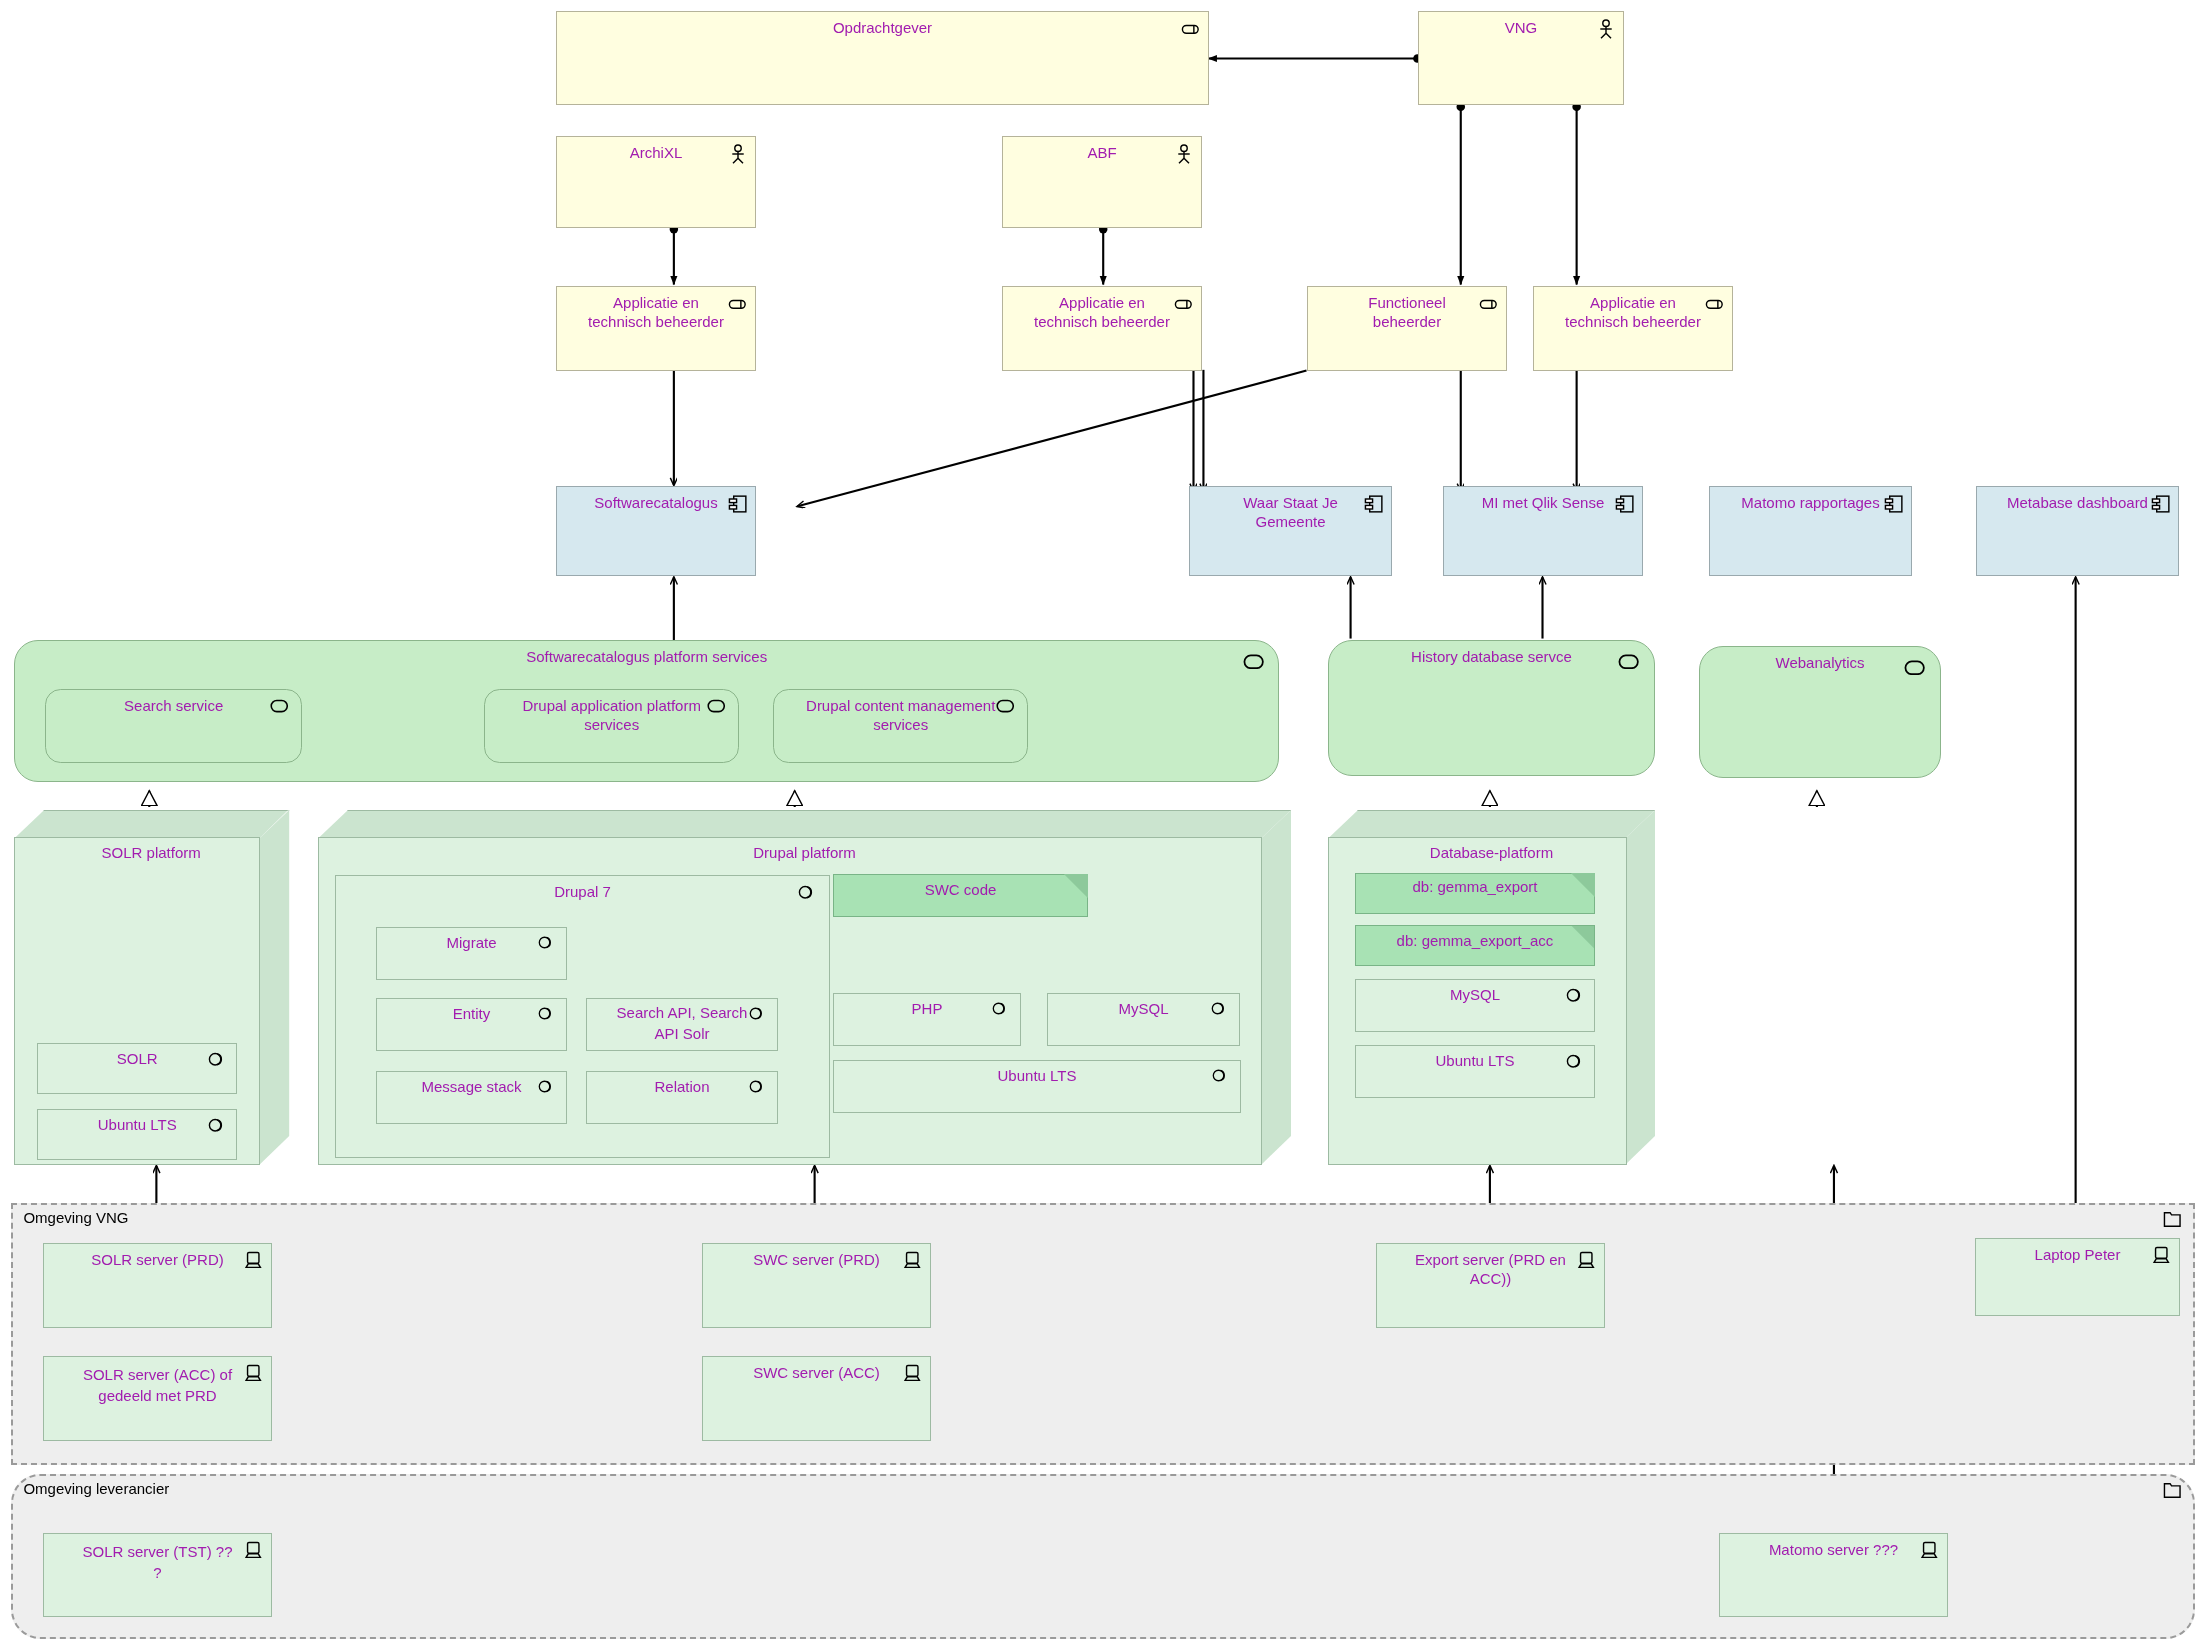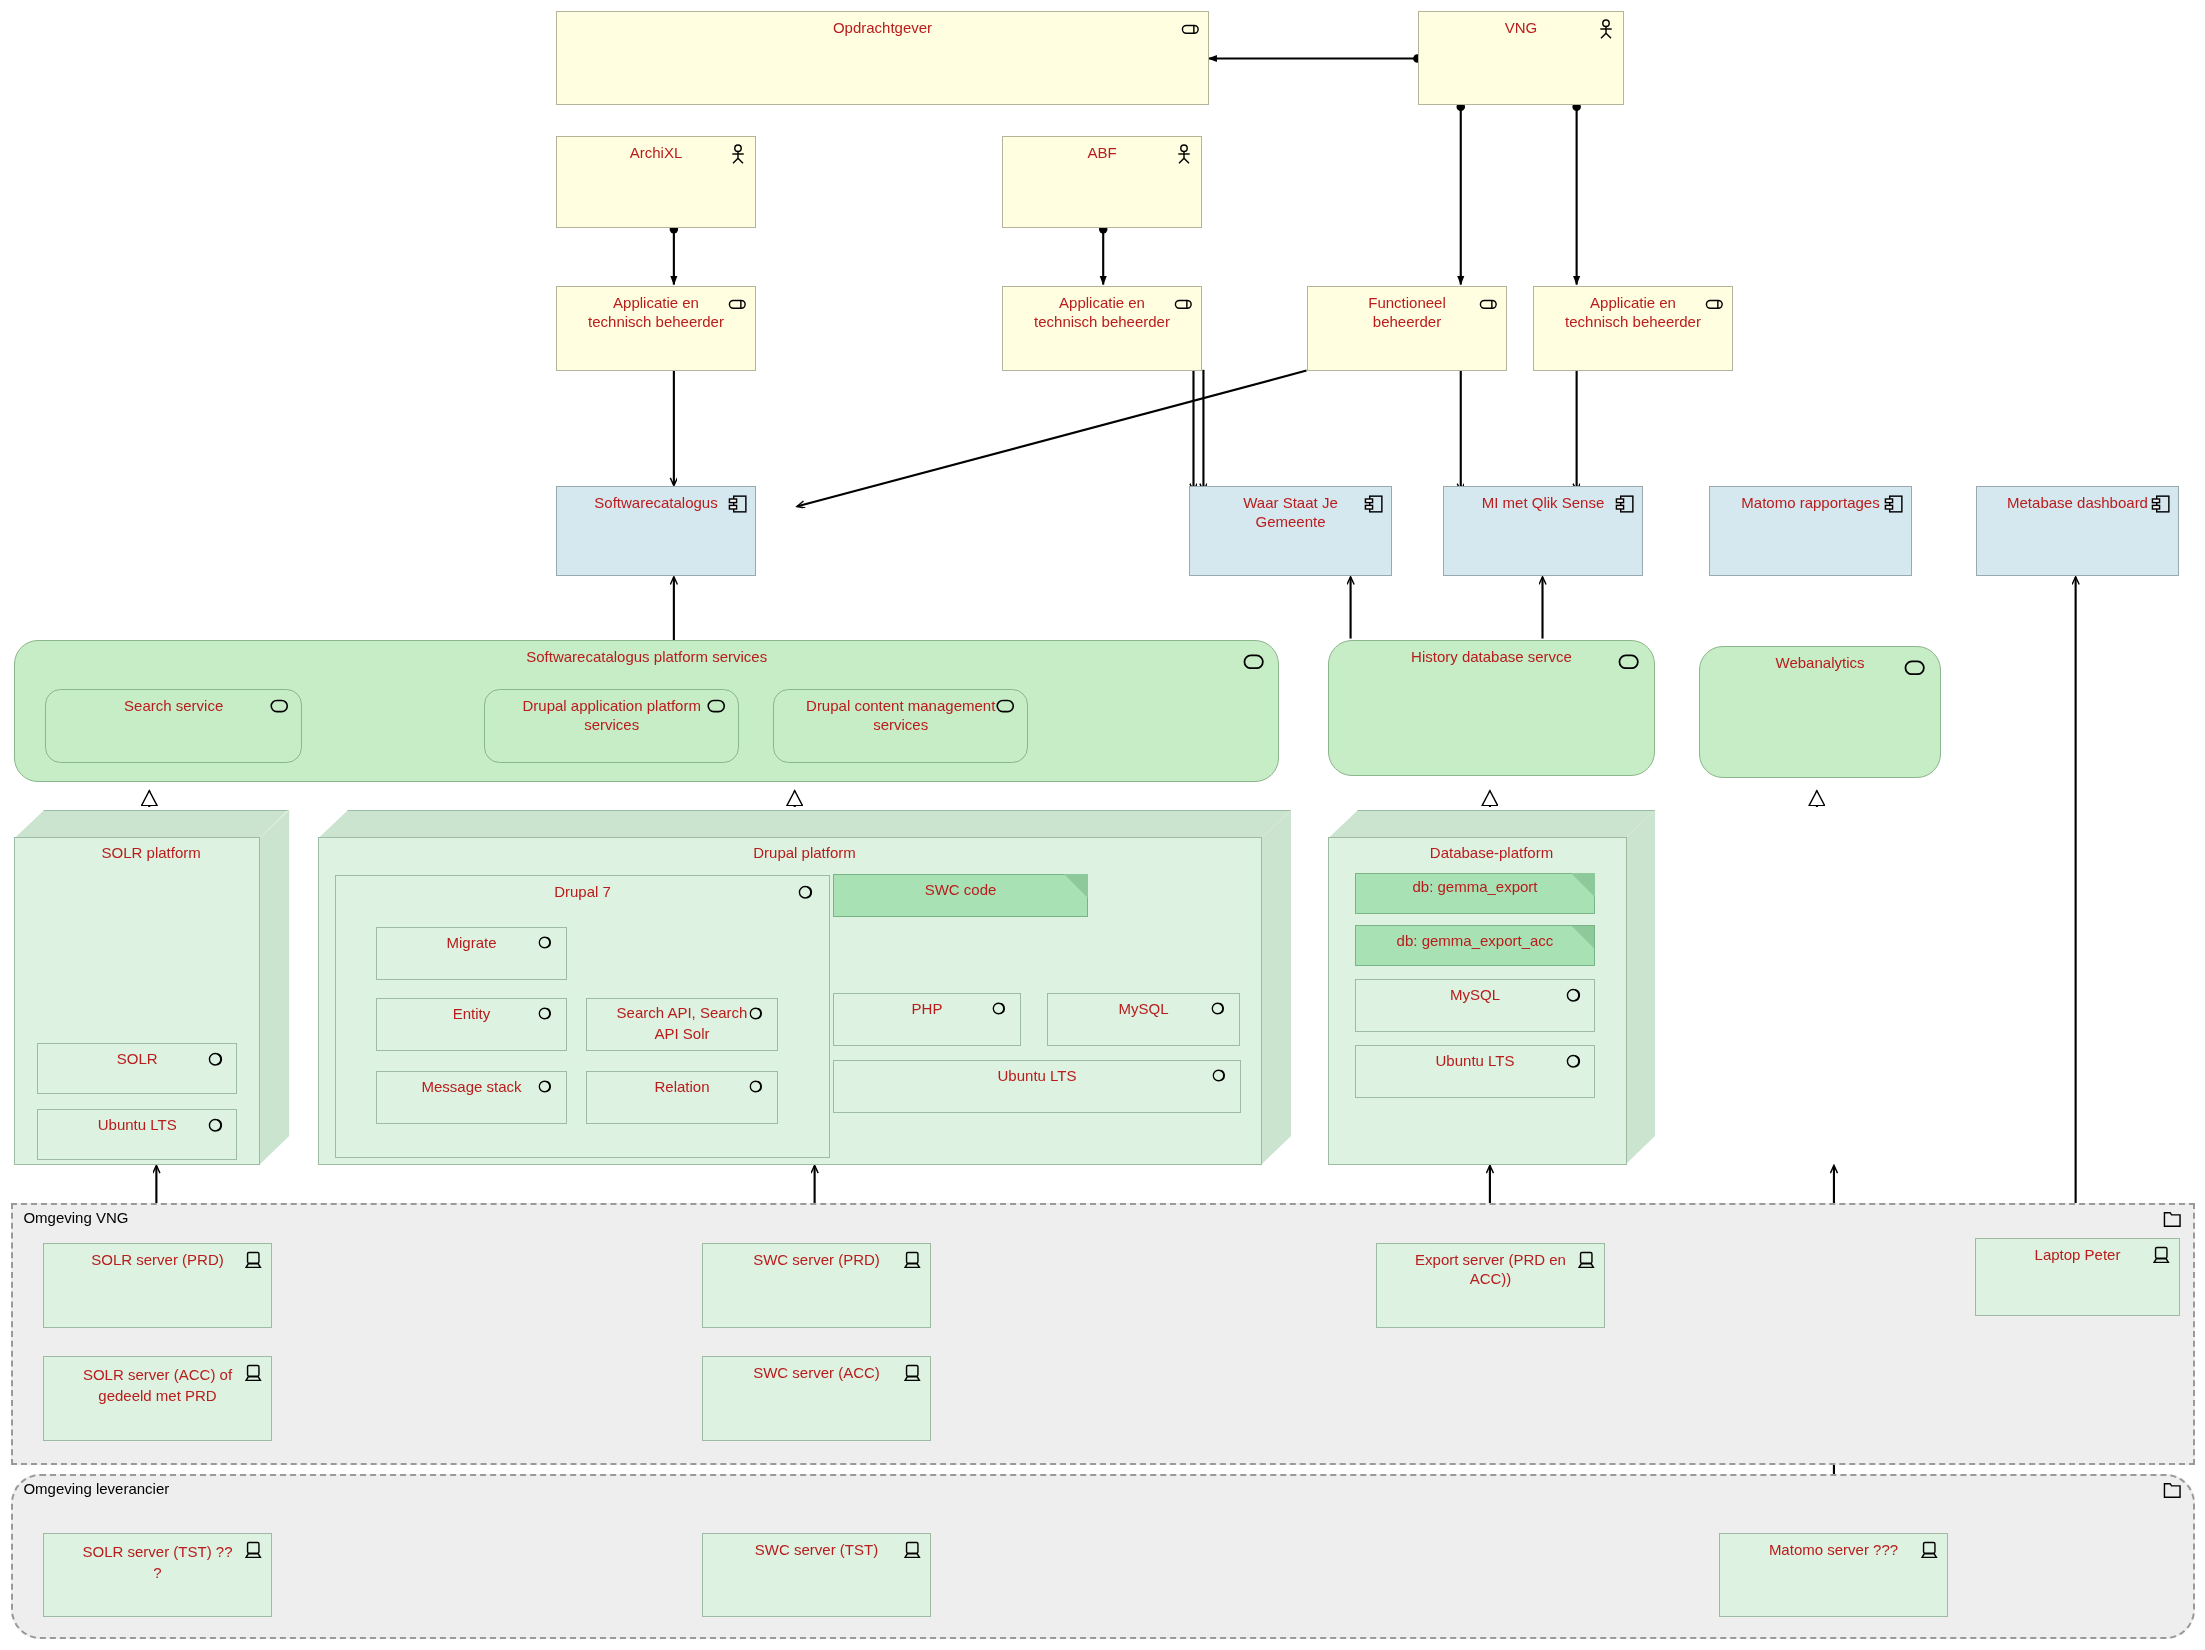--- a/index.html
+++ b/index.html
@@ -47,21 +47,21 @@
   .group{
     position:absolute;background:#eeeeee;border:2.1px dashed #9a9a9a;box-sizing:border-box;
   }
   .group-label{
     position:absolute;left:10px;top:4.3px;font-size:15px;color:#000;white-space:nowrap;text-align:center;
   }
 
   
   .lbl{
     position:absolute;left:0;right:0;top:7.1px;text-align:center;
-    font-size:15px;line-height:18.5px;color:#b91c1c;padding:0 28.4px;box-sizing:border-box;
+    font-size:15px;line-height:18.5px;color:#a21caf;padding:0 28.4px;box-sizing:border-box;
     pointer-events:none;
   }
 
   
   .ic{position:absolute;right:7.1px;top:7.1px;width:20px;height:20px;}
   .ic svg{display:block;}
 
   
   #wires{position:absolute;left:0;top:0;width:2205px;height:1651px;pointer-events:none;}
 </style>
@@ -580,29 +580,20 @@
   <div class="n device" style="left:43px;top:1533px;width:229px;height:84px;">
     <div class="lbl" style="top:7.1px;padding:0 33px;line-height:21.3px;">SOLR server (TST) ?? ?</div>
     <span class="ic">
       <svg width="18.5" height="18.5" viewBox="0 0 26 26">
           <rect x="5" y="2" width="16" height="15" rx="2" fill="none" stroke="#000" stroke-width="2"></rect>
           <path d="M3 23 L23 23 L20 18 L6 18 Z" fill="none" stroke="#000" stroke-width="2"></path>
         </svg>
     </span>
   </div>
 
-  <div class="n device" style="left:702px;top:1533px;width:229px;height:84px;">
-    <div class="lbl" style="top:7.1px;padding:0 33px;">SWC server (TST)</div>
-    <span class="ic">
-      <svg width="18.5" height="18.5" viewBox="0 0 26 26">
-          <rect x="5" y="2" width="16" height="15" rx="2" fill="none" stroke="#000" stroke-width="2"></rect>
-          <path d="M3 23 L23 23 L20 18 L6 18 Z" fill="none" stroke="#000" stroke-width="2"></path>
-        </svg>
-    </span>
-  </div>
 
 
   <div class="n device" style="left:1719px;top:1533px;width:229px;height:84px;">
     <div class="lbl" style="top:7.1px;padding:0 33px;">Matomo server ???</div>
     <span class="ic">
       <svg width="18.5" height="18.5" viewBox="0 0 26 26">
           <rect x="5" y="2" width="16" height="15" rx="2" fill="none" stroke="#000" stroke-width="2"></rect>
           <path d="M3 23 L23 23 L20 18 L6 18 Z" fill="none" stroke="#000" stroke-width="2"></path>
         </svg>
     </span>

